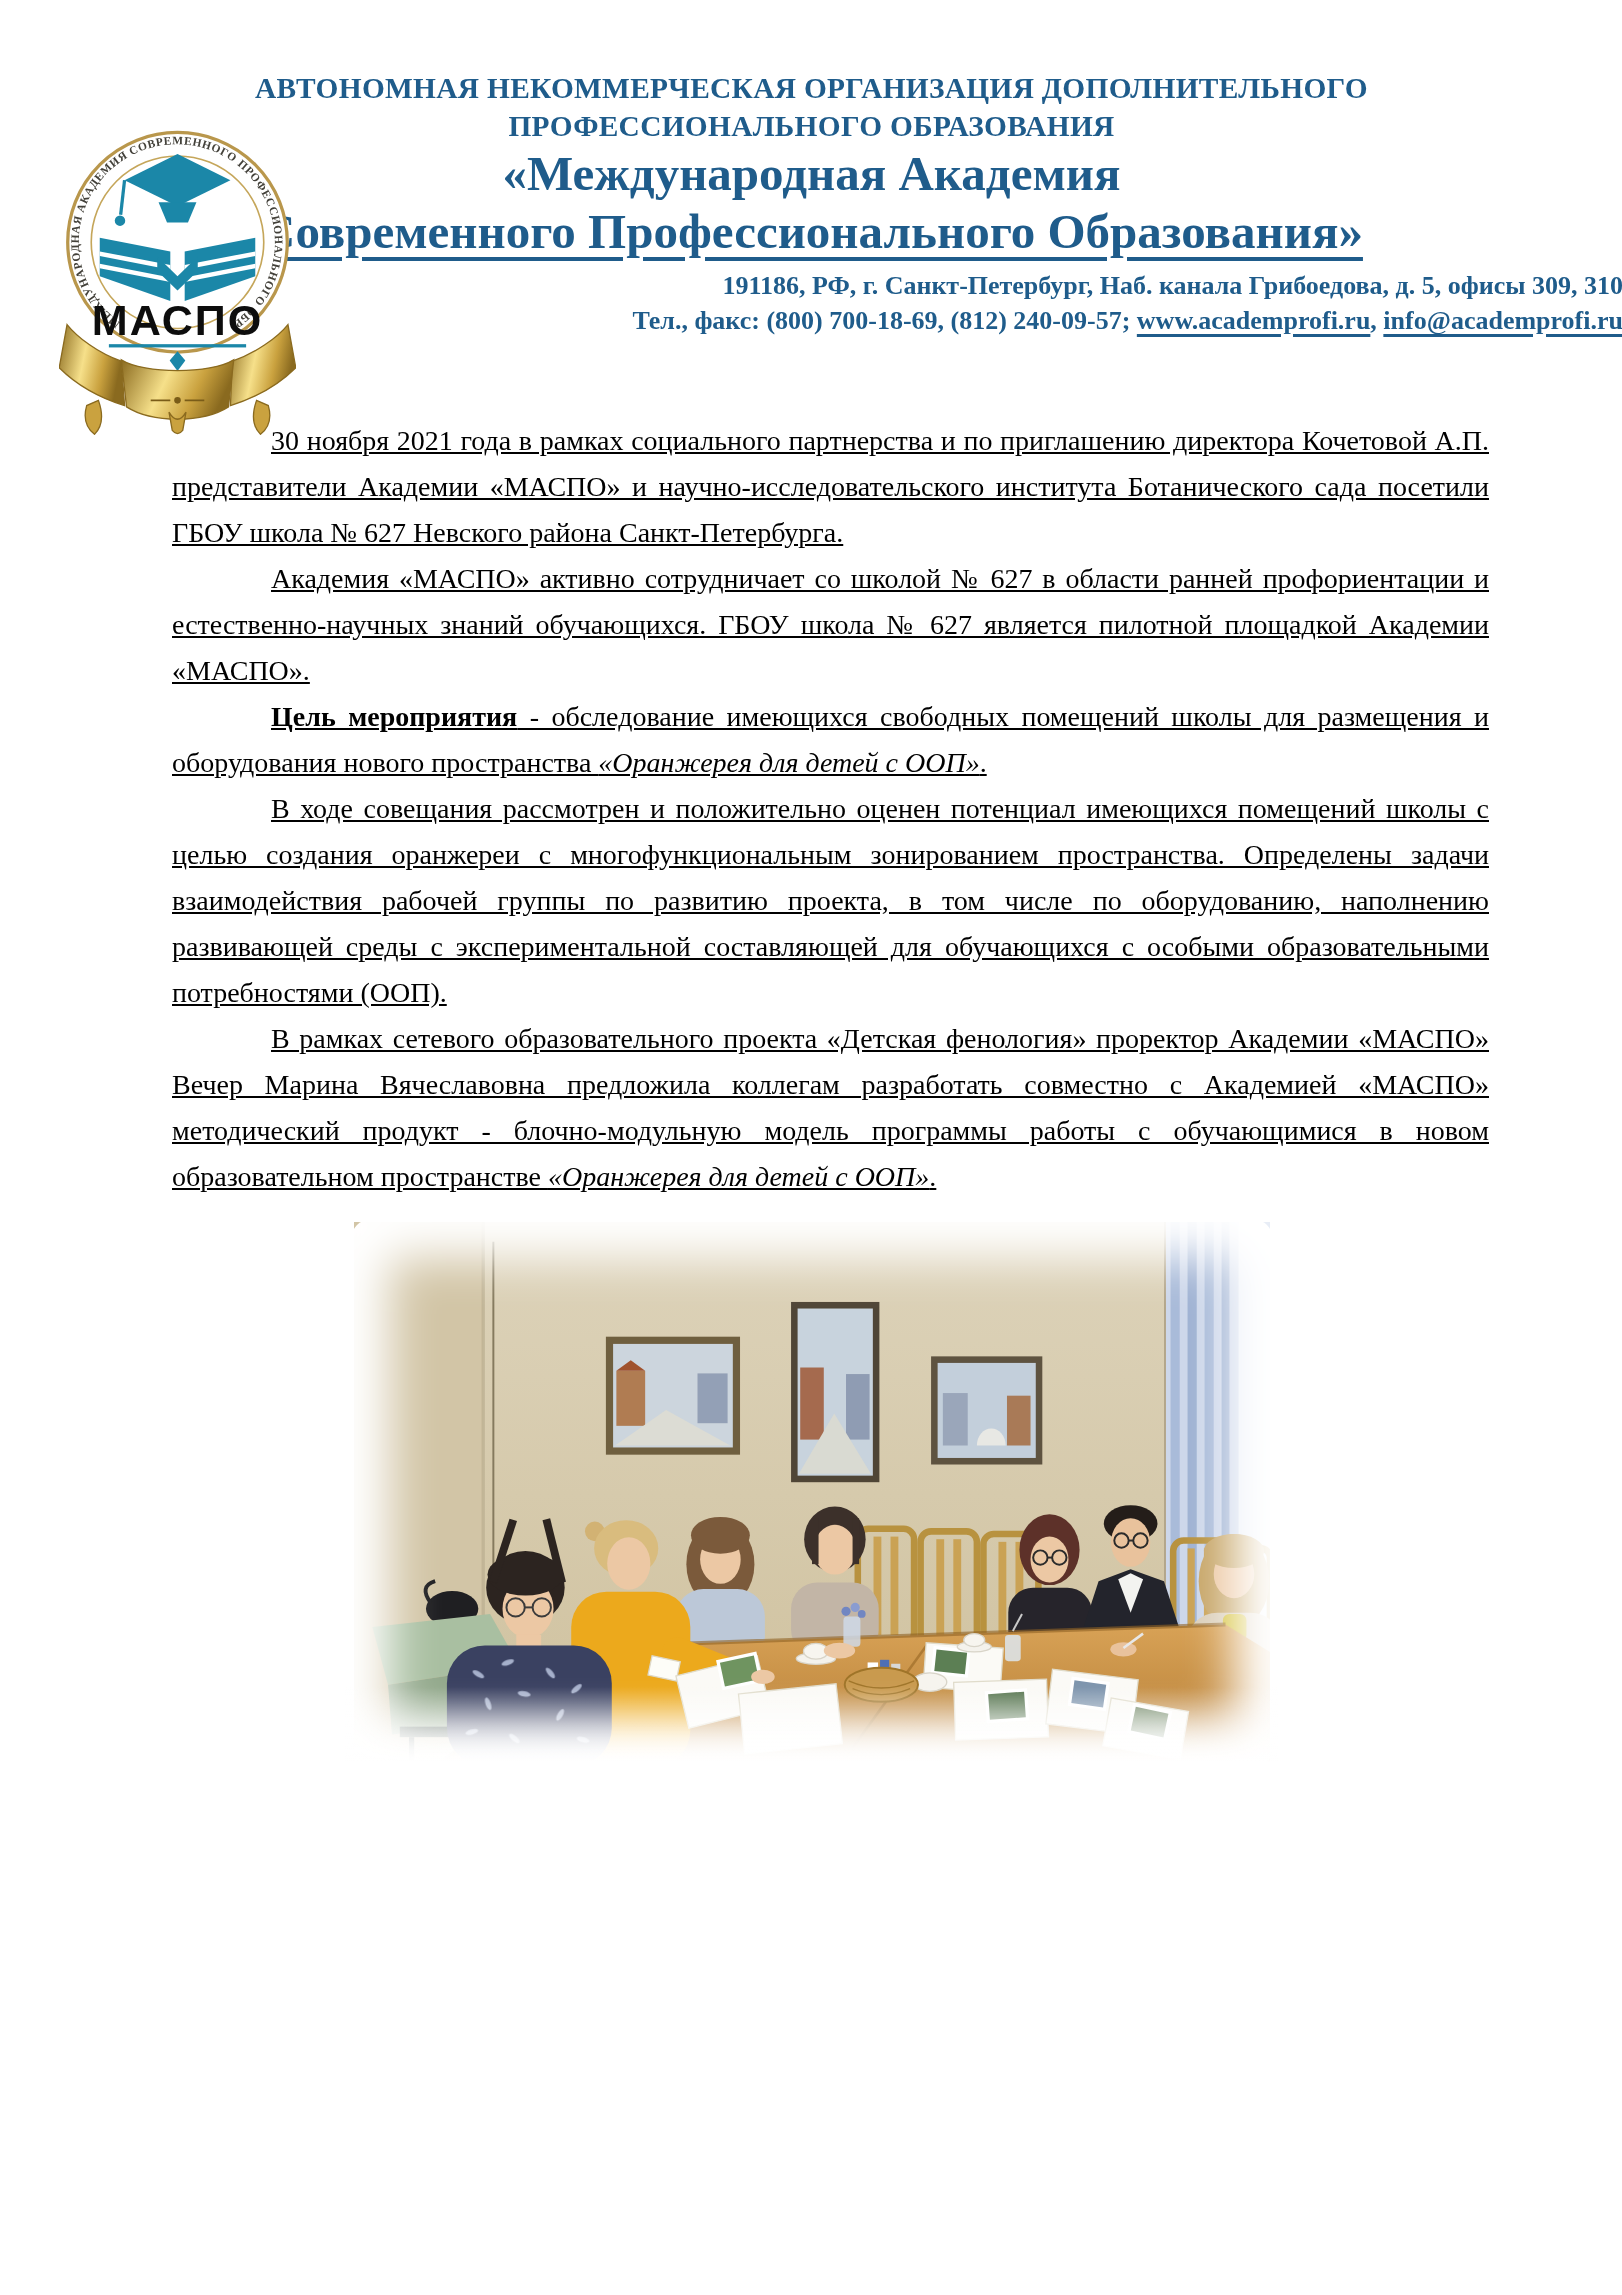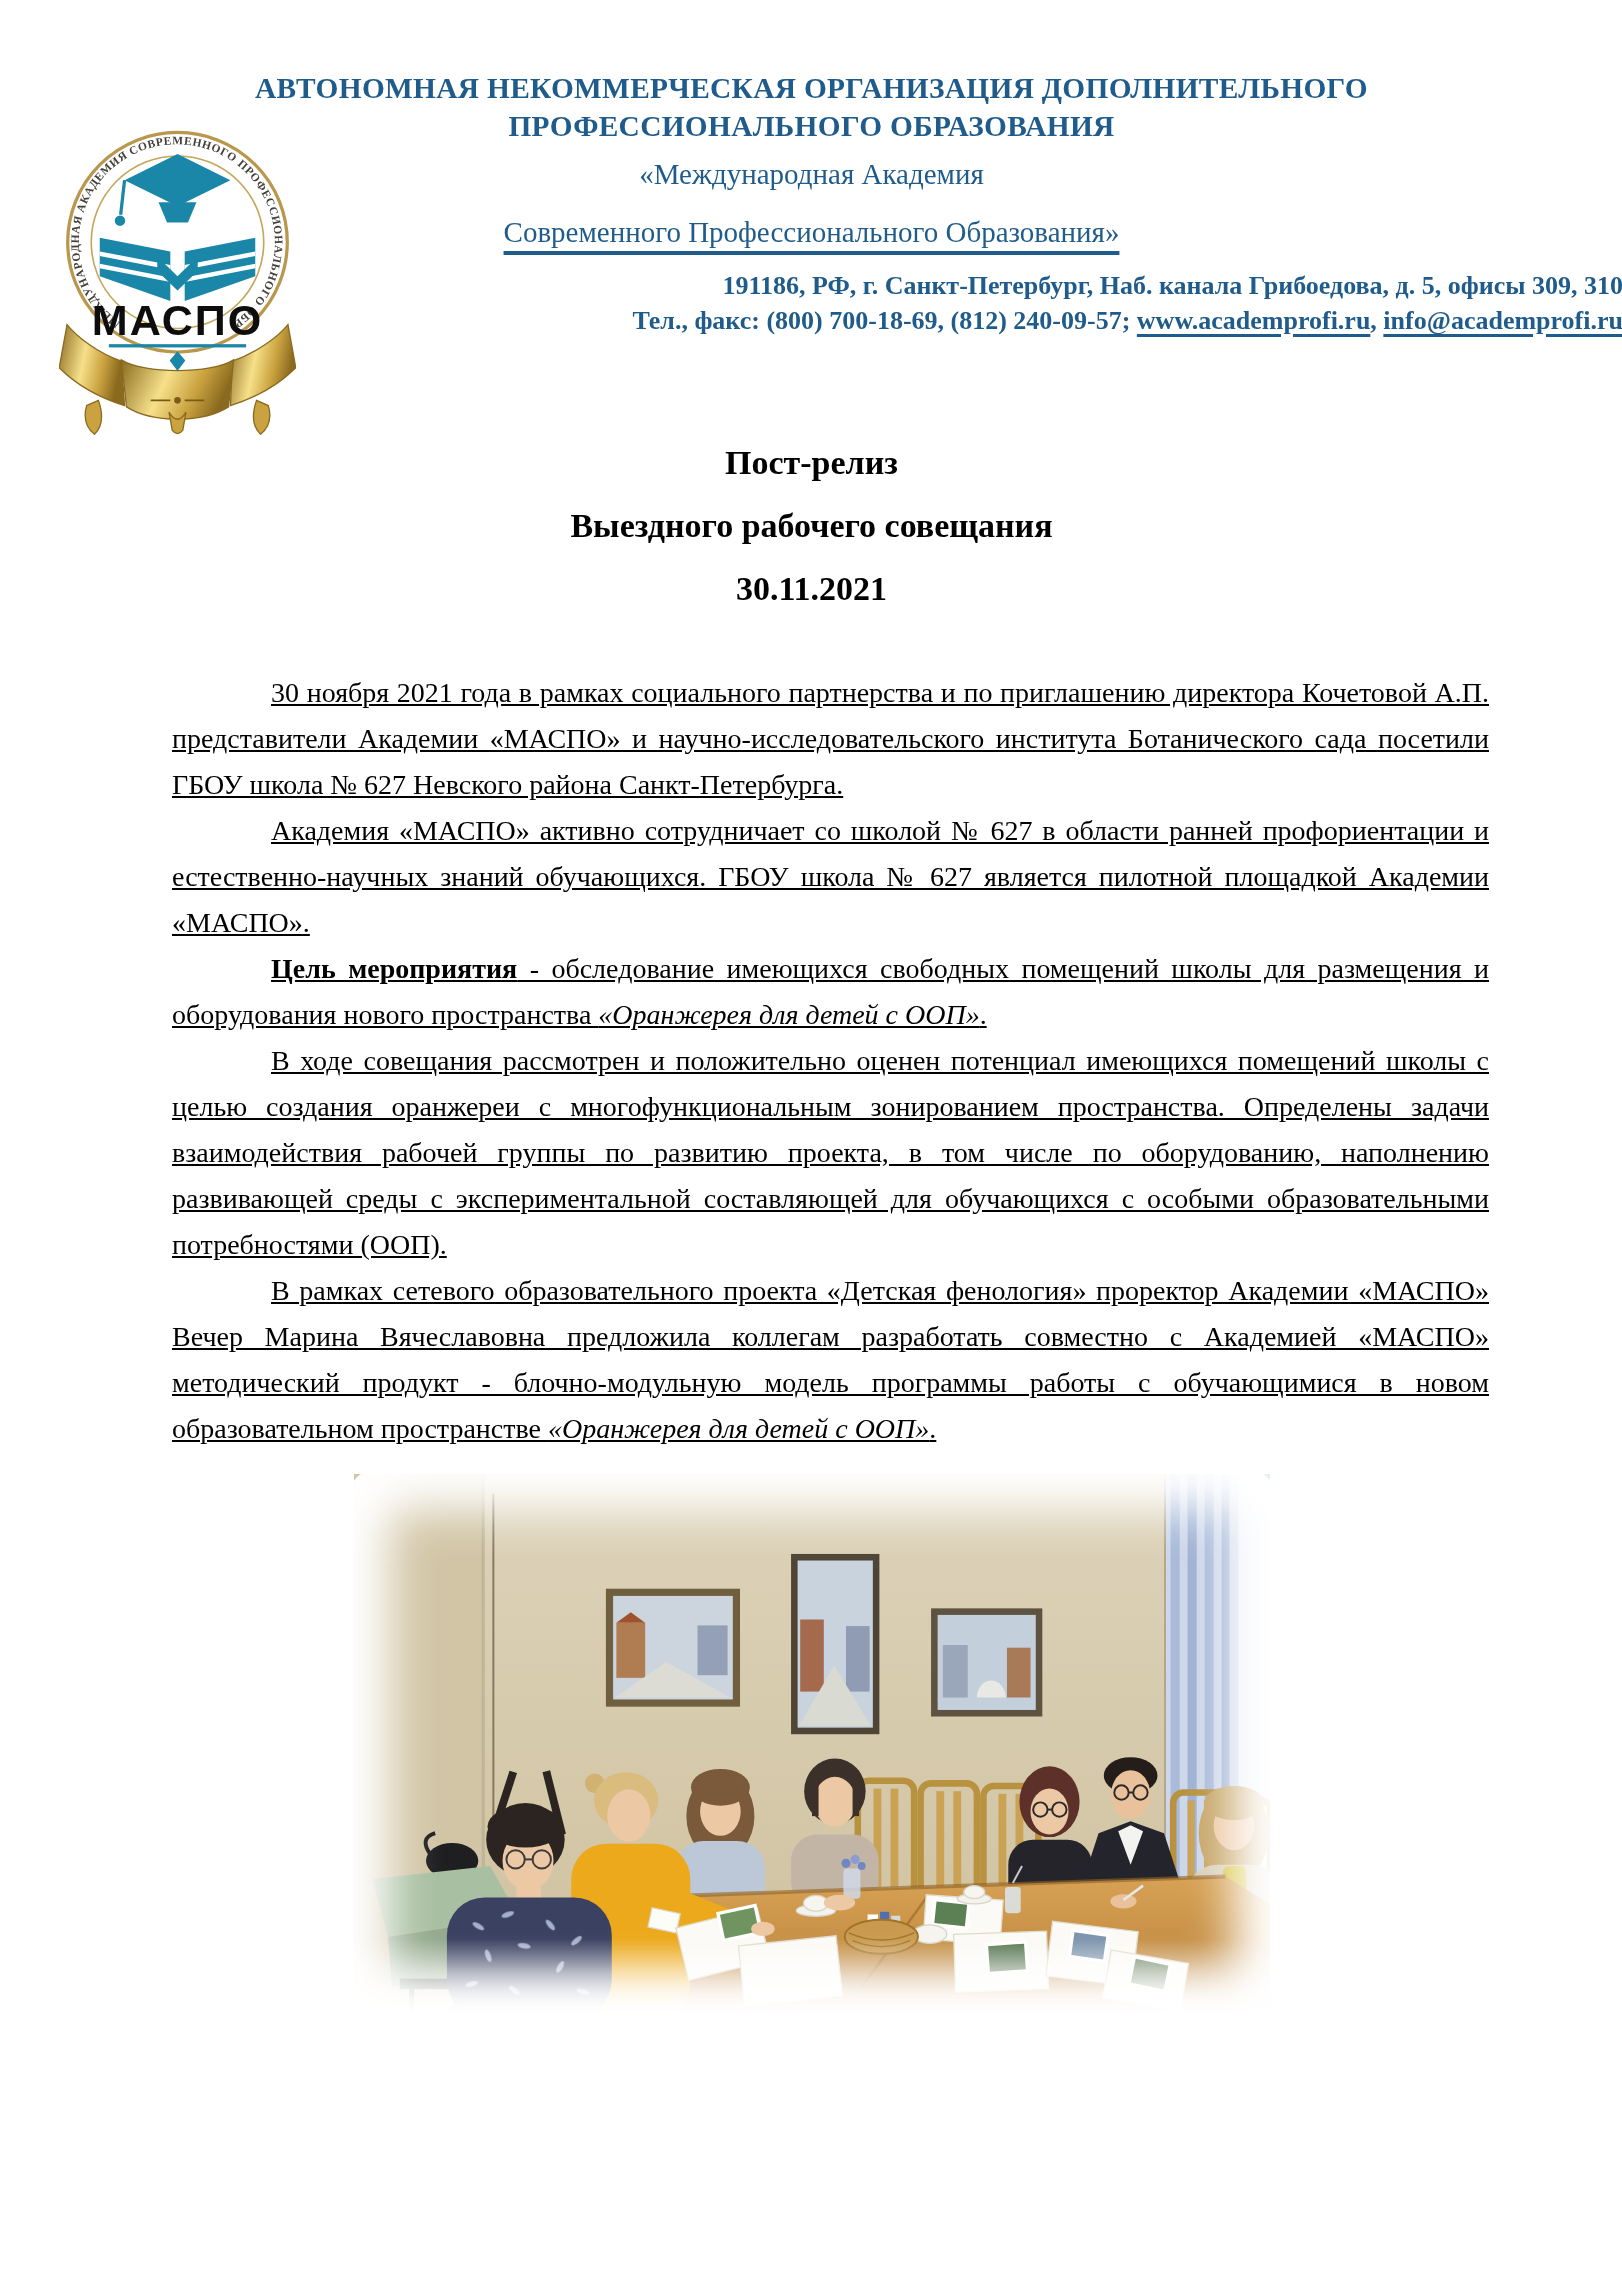--- a/index.html
+++ b/index.html
@@ -15,22 +15,22 @@
   
   .letterhead{position:relative;height:368px;padding-top:69px;box-sizing:border-box;}
   .logo{position:absolute;left:59px;top:105px;width:237px;height:330px;}
   .org-type{
     text-align:center;font-weight:bold;
     font-size:29.4px;line-height:38px;
     color:var(--header-blue);
     letter-spacing:0.3px;
   }
   .org-name{
-    text-align:center;font-weight:normal;
-    font-size:29px;line-height:58px;
+    text-align:center;font-weight:bold;
+    font-size:49px;line-height:58px;
     color:var(--header-blue);
   }
   .org-name--underlined{
     text-decoration:underline;
     text-decoration-thickness:3.9px;
     text-underline-offset:9.2px;
   }
   .address{
     text-align:right;font-weight:bold;
     font-size:26px;line-height:35px;
@@ -139,25 +139,20 @@
     </svg>
 
     <div class="org-type">АВТОНОМНАЯ НЕКОММЕРЧЕСКАЯ ОРГАНИЗАЦИЯ ДОПОЛНИТЕЛЬНОГО</div>
     <div class="org-type">ПРОФЕССИОНАЛЬНОГО ОБРАЗОВАНИЯ</div>
     <div class="org-name">«Международная Академия</div>
     <div class="org-name org-name--underlined">Современного Профессионального Образования»</div>
     <div class="address">191186, РФ, г. Санкт-Петербург, Наб. канала Грибоедова, д. 5, офисы 309, 310</div>
     <div class="address"><span>Тел., факс: (800) 700-18-69, (812) 240-09-57; </span><span class="link">www.academprofi.ru</span><span>, </span><span class="link">info@academprofi.ru</span></div>
   </header>
 
-  <section class="title-block">
-    <div>Пост-релиз</div>
-    <div>Выездного рабочего совещания</div>
-    <div>30.11.2021</div>
-  </section>
 
   <section class="body-text">
       <p><span>30 ноября 2021 года в рамках социального партнерства и по приглашению директора Кочетовой А.П. представители Академии «МАСПО» и научно-исследовательского института Ботанического сада посетили ГБОУ школа № 627 Невского района Санкт-Петербурга.</span></p>
       <p><span>Академия «МАСПО» активно сотрудничает со школой № 627 в области ранней профориентации и естественно-научных знаний обучающихся. ГБОУ школа № 627 является пилотной площадкой Академии «МАСПО».</span></p>
       <p><span style="font-weight: bold;">Цель мероприятия</span><span> - обследование имеющихся свободных помещений школы для размещения и оборудования нового пространства </span><span style="font-style: italic;">«Оранжерея для детей с ООП»</span><span>.</span></p>
       <p><span>В ходе совещания рассмотрен и положительно оценен потенциал имеющихся помещений школы с целью создания оранжереи с многофункциональным зонированием пространства.  Определены задачи взаимодействия рабочей группы по развитию проекта, в том числе по оборудованию, наполнению развивающей среды с экспериментальной составляющей для обучающихся с особыми образовательными потребностями (ООП).</span></p>
       <p><span>В рамках сетевого образовательного проекта «Детская фенология» проректор Академии «МАСПО» Вечер Марина Вячеславовна предложила коллегам разработать совместно с Академией «МАСПО» методический продукт - блочно-модульную модель программы работы с обучающимися в новом образовательном пространстве </span><span style="font-style: italic;">«Оранжерея для детей с ООП»</span><span>.</span></p>
     </section>
 
   <figure class="photo">

